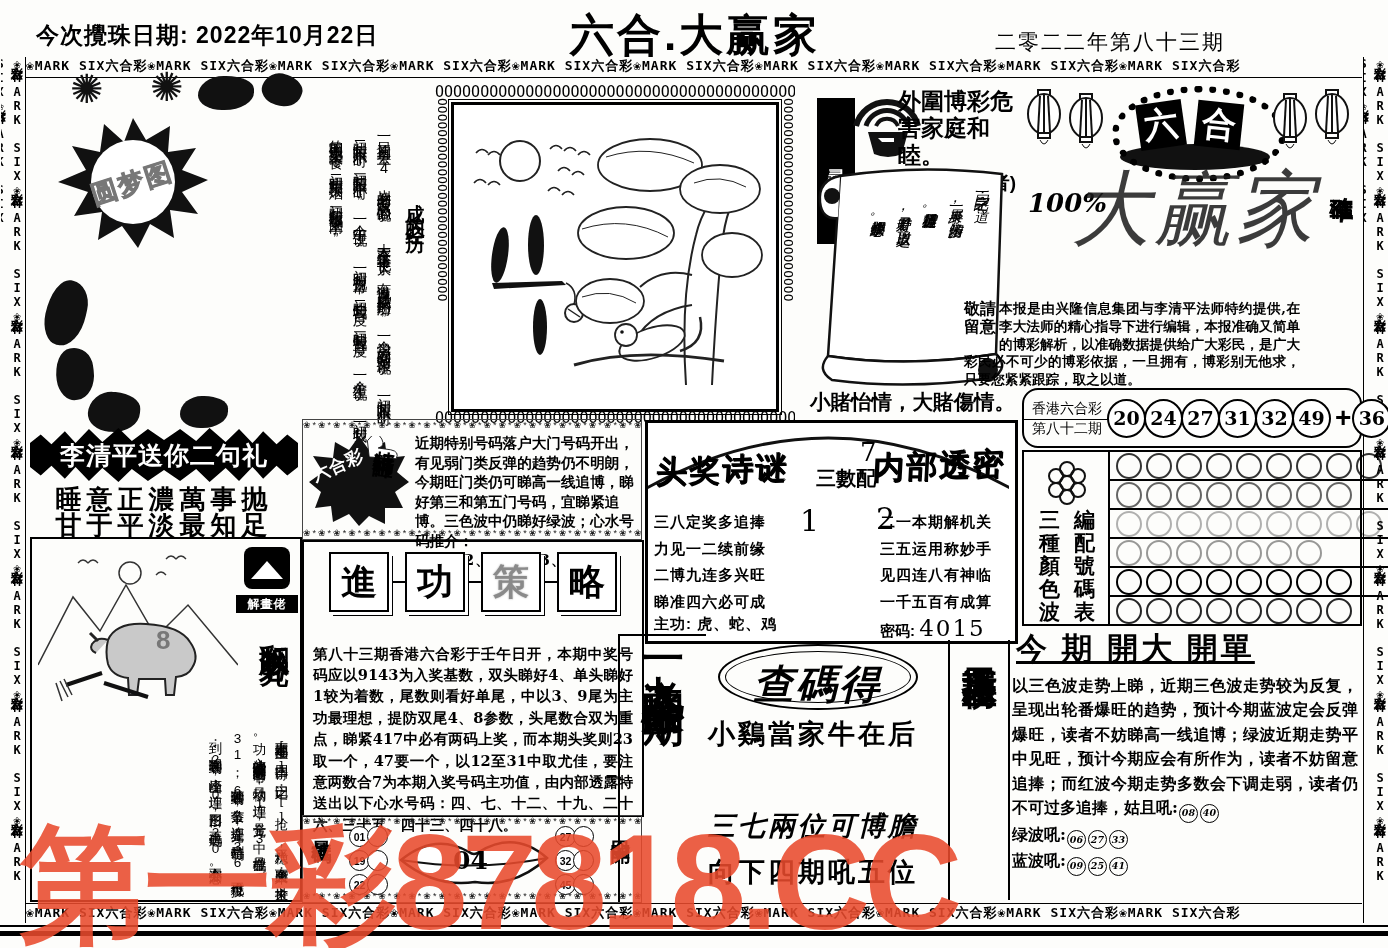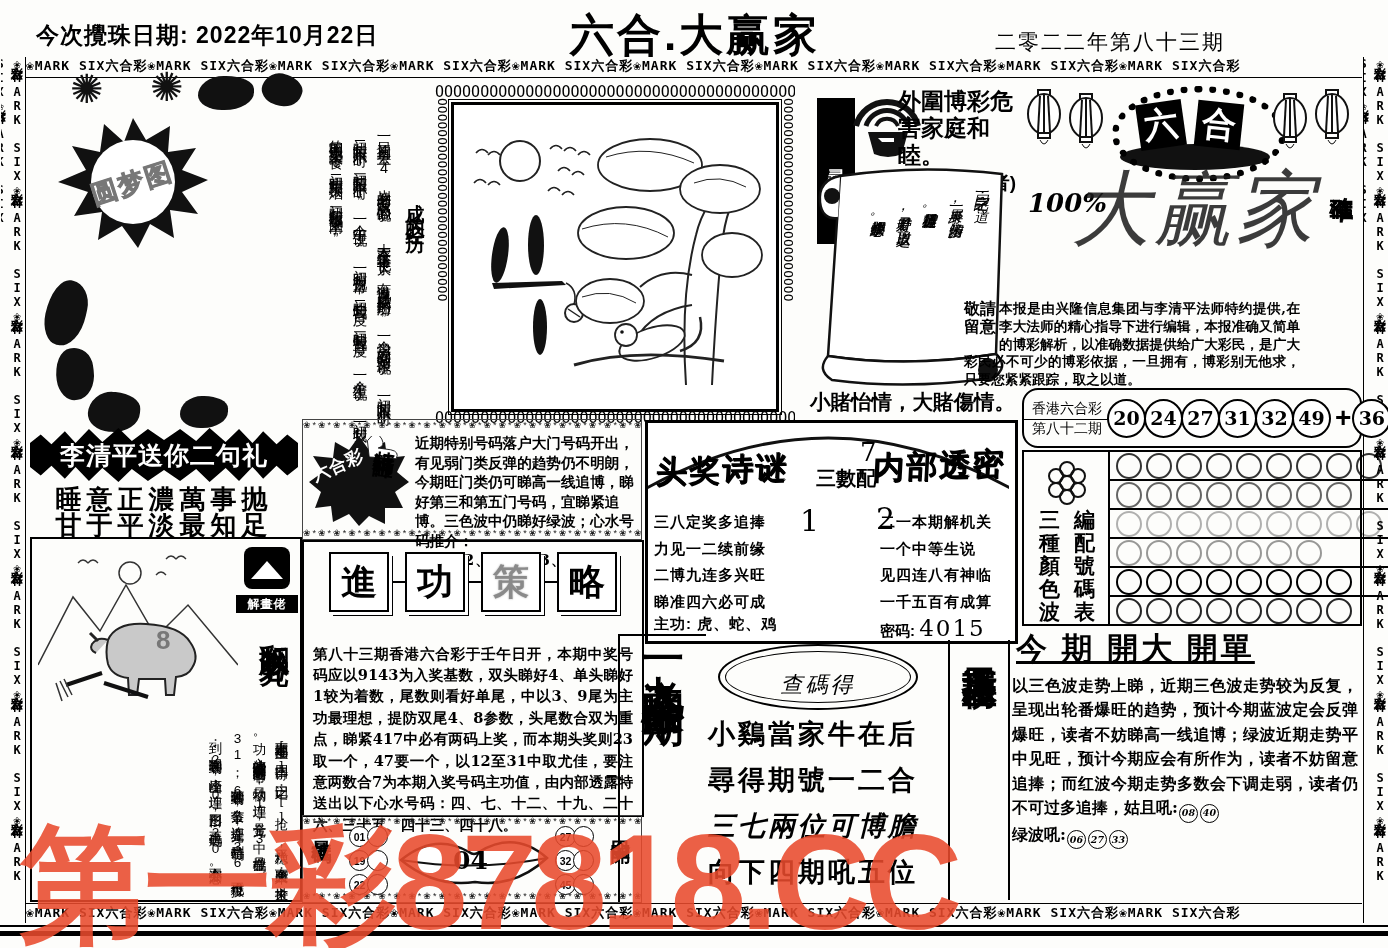--- a/index.html
+++ b/index.html
@@ -110,21 +110,21 @@
   
   #onenine{left:618px;top:634px;width:86px;height:266px;border-left:2px solid #000;border-top:2px solid #000;
            display:flex;align-items:flex-start;justify-content:center;}
   #onenine div{font-size:42px;font-weight:900;letter-spacing:6px;height:260px;}
 
   
   #chamade{left:706px;top:640px;width:238px;height:260px;}
   #cm-oval{position:absolute;left:12px;top:4px;width:196px;height:62px;border:2.5px solid #000;border-radius:50%;
            display:flex;align-items:center;justify-content:center;}
   #cm-oval:before{content:"";position:absolute;inset:5px;border:1.5px solid #000;border-radius:50%;}
-  #cm-oval span{font-size:22px;font-weight:400;font-family:"DejaVu Serif",serif;font-style:italic;letter-spacing:3px;margin-top:15px;}
+  #cm-oval span{font-size:40px;font-weight:700;font-family:"DejaVu Serif",serif;font-style:italic;letter-spacing:3px;margin-top:15px;}
   .cm-line{position:absolute;left:2px;width:230px;font-size:27px;font-weight:900;letter-spacing:3px;}
 
   
   #dayun{left:948px;top:640px;width:58px;height:260px;border-left:2px solid #000;border-right:2px solid #000;
          display:flex;justify-content:center;}
   #dayun div{font-size:35px;font-weight:900;height:258px;letter-spacing:1px;}
 
   
   #xunbao{left:817px;top:98px;width:34px;height:142px;background:#000;color:#fff;border:2px solid #000;
           display:flex;align-items:center;justify-content:center;}
@@ -388,42 +388,41 @@
     <div id="poem-1">1</div>
     <div id="poem-2">2</div>
     <div class="poem-col" id="poem-left">
         <div>三八定奖多追捧</div>
         <div>力见一二续前缘</div>
         <div>二博九连多兴旺</div>
         <div>睇准四六必可成</div>
       </div>
     <div class="poem-col" id="poem-right">
         <div>二一本期解机关</div>
-        <div>一个中等生说</div>
+        <div>三五运用称妙手</div>
         <div>见四连八有神临</div>
         <div>一千五百有成算</div>
       </div>
     <div id="poem-animals">主功: 虎、蛇、鸡</div>
     <div id="poem-code">
       <b>密码:</b>
       <span>4015</span>
     </div>
   </div>
 
   <div class="abs" id="onenine">
     <div class="vrl">一九遂心開本期</div>
   </div>
 
   <div class="abs" id="chamade">
     <div id="cm-oval">
       <span>查碼得</span>
     </div>
     <div id="cm-lines"></div>
   <div class="cm-line" style="top: 76px;">小鷄當家牛在后</div>
-      <div class="cm-line" style="top: 122px;">尋得期號一二合</div>
       <div class="cm-line" style="top: 168px; font-style: italic;">三七兩位可博膽</div>
       <div class="cm-line" style="top: 214px;">向下四期吼五位</div>
     </div>
 
   <div class="abs" id="dayun">
     <div class="vrl">大運撒二巧上榜</div>
   </div>
 
   <div class="abs" id="xunbao">
     <div class="vrl">尋寶圖</div>
@@ -617,19 +616,22 @@
         </div>
       </div>
   </div>
 
   <div class="abs" id="forecast">
     <div id="fc-title">今 期 開大  開單</div>
     <p id="fc-body"><span>以三色波走势上睇，近期三色波走势较为反复，呈现出轮番爆旺的趋势，预计今期蓝波定会反弹爆旺，读者不妨睇高一线追博；绿波近期走势平中见旺，预计今期应会有所作为，读者不妨留意追捧；而红波今期走势多数会下调走弱，读者仍不可过多追捧，姑且吼:</span><span id="fc-trail"><span class="fc-circ">08</span><span class="fc-circ">40</span></span></p>
     <div class="fc-line">
       <span>绿波吼:</span><span id="fc-green"><span class="fc-circ">06</span><span class="fc-circ">27</span><span class="fc-circ">33</span></span>
     </div>
+    <div class="fc-line">
+      <span>蓝波吼:</span><span id="fc-blue"><span class="fc-circ">09</span><span class="fc-circ">25</span><span class="fc-circ">41</span></span>
+    </div>
   </div>
 
   <div class="abs" id="watermark" style="color: rgba(232, 74, 44, 0.88);">
     <span class="cjk">第一彩</span><span class="num">87818.CC</span>
   </div>
 
 </div>
 
 </body></html>

